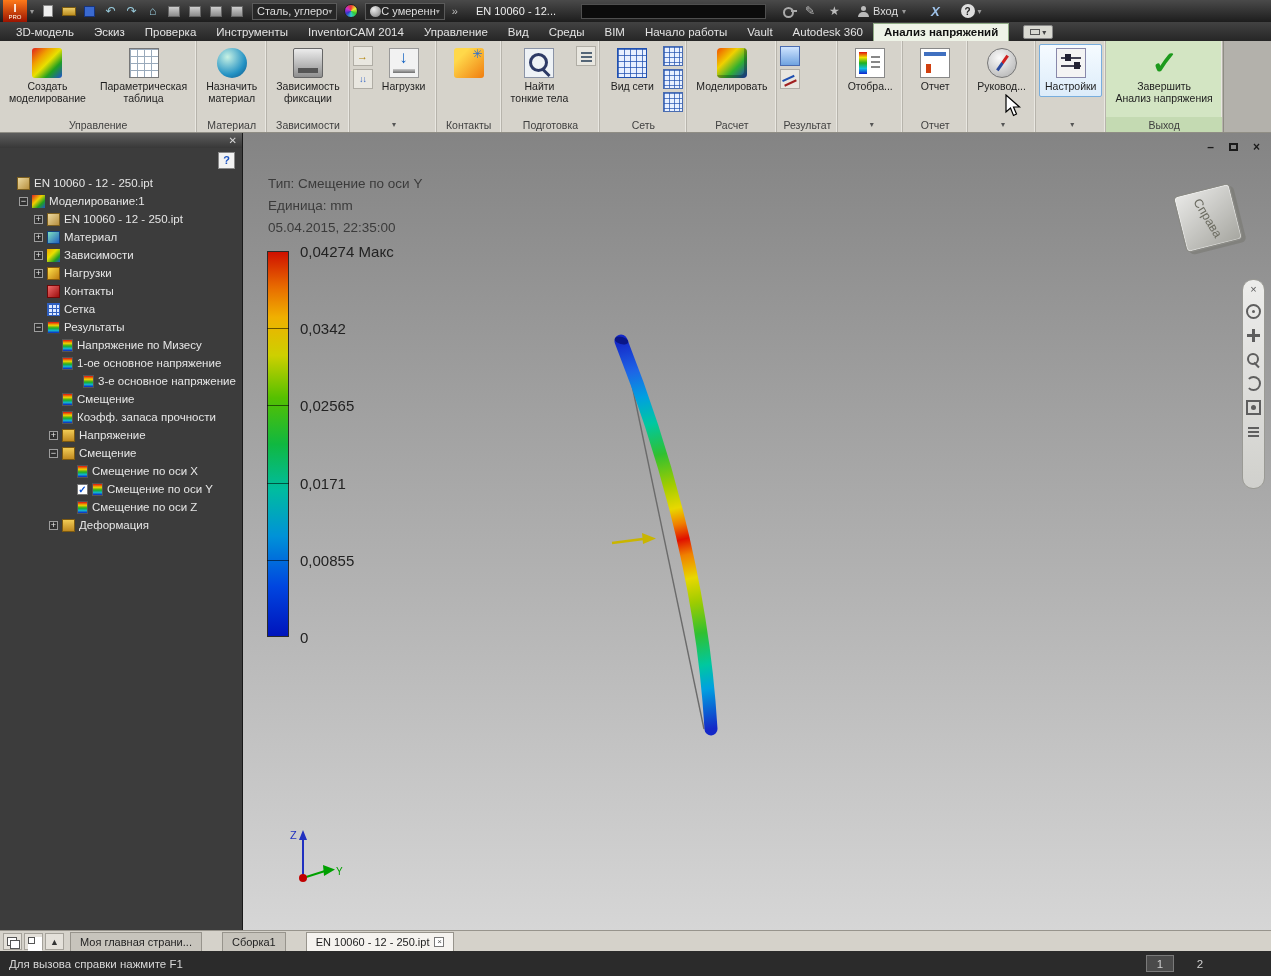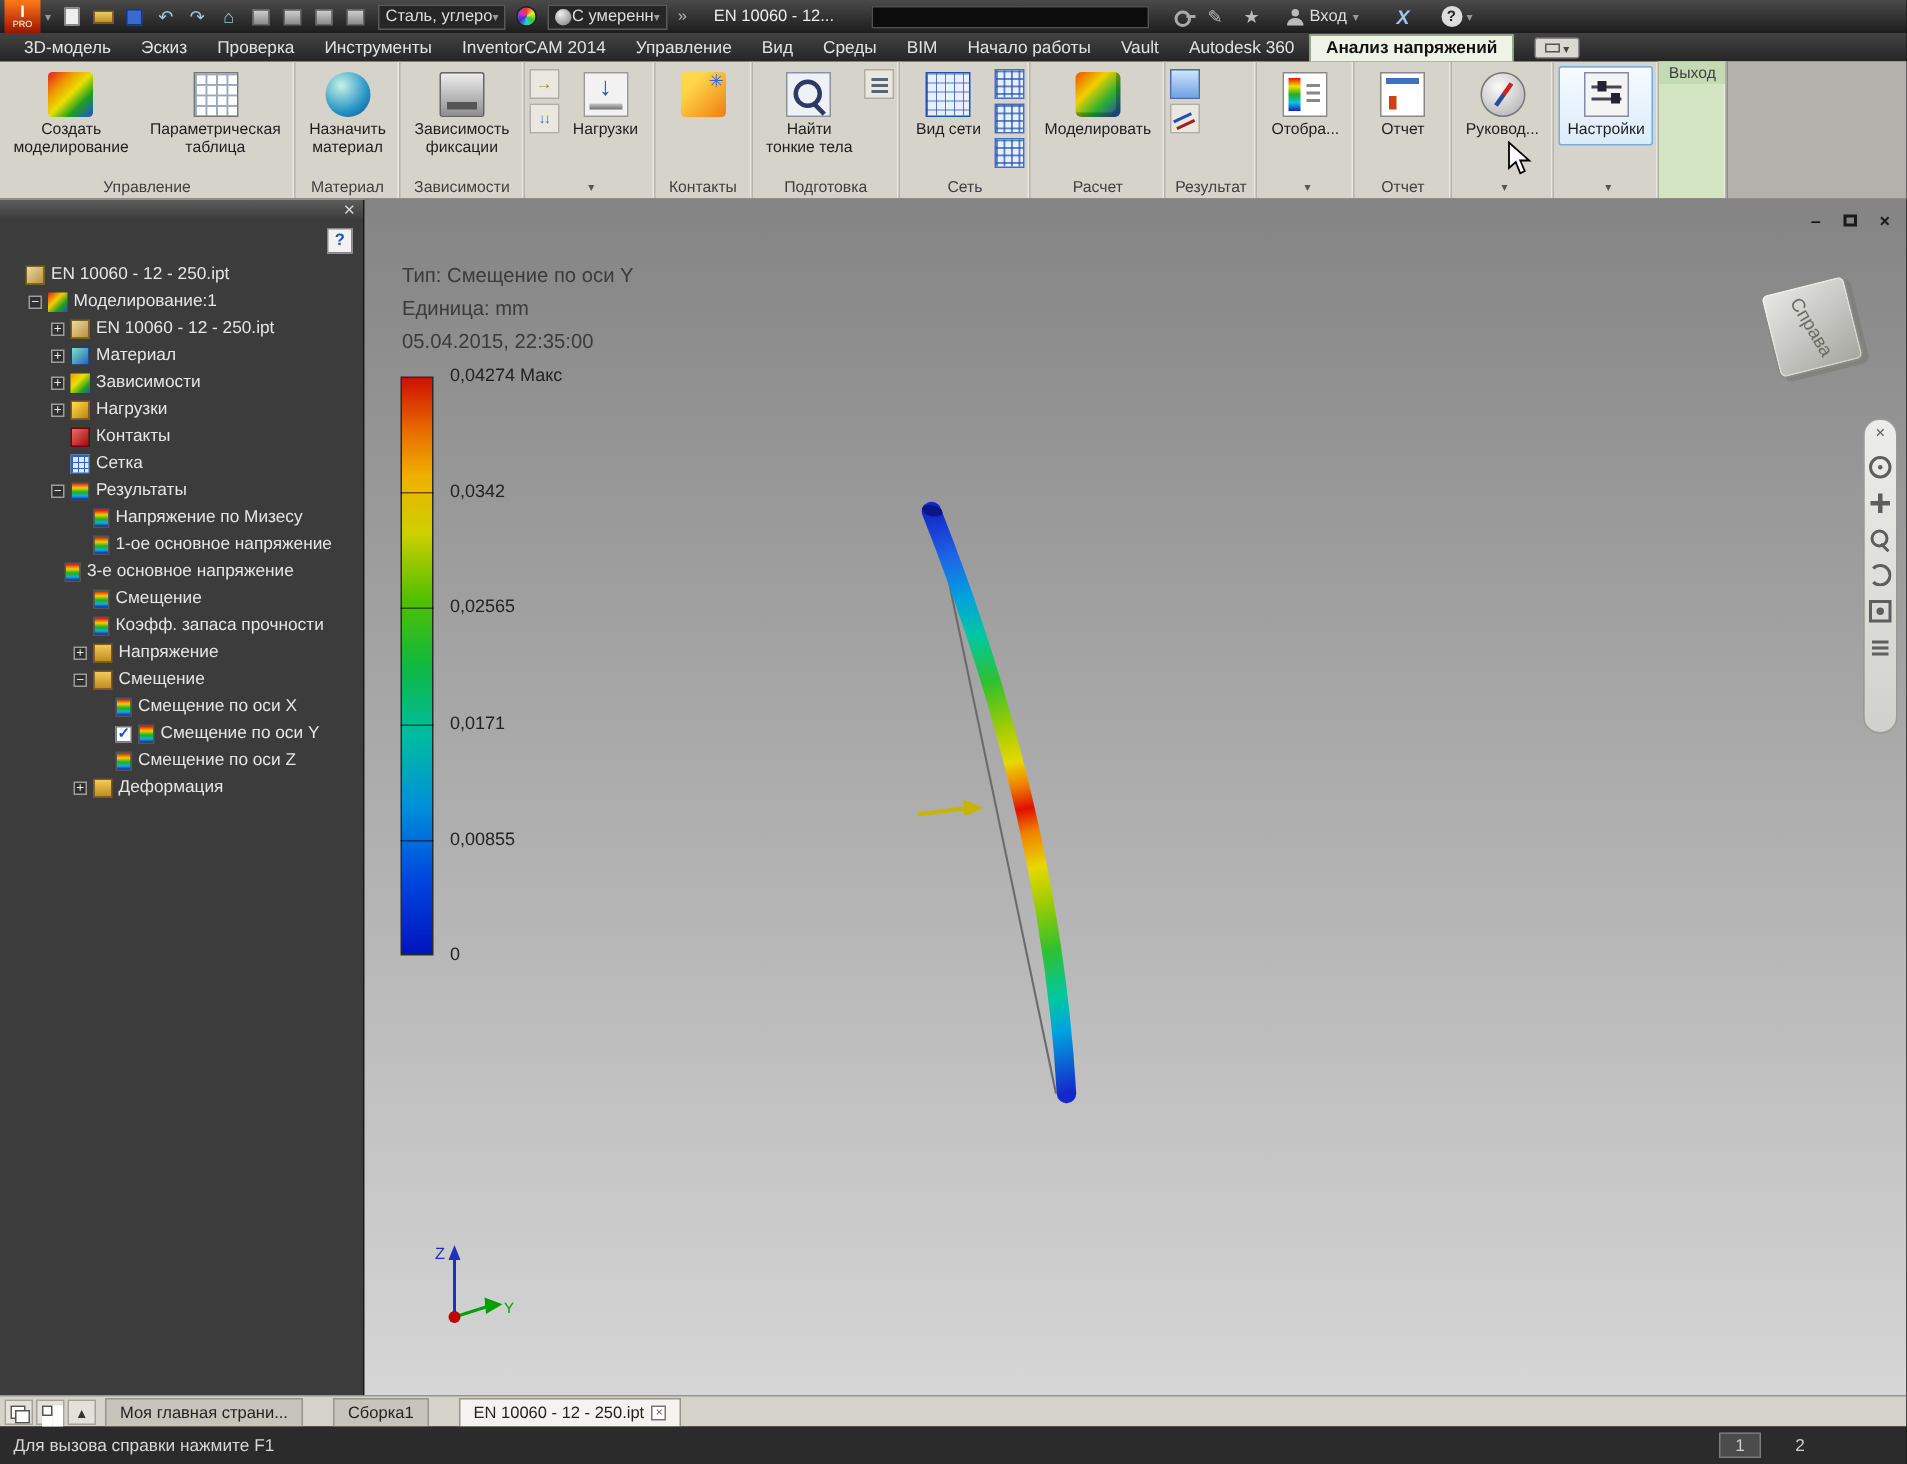--- a/index.html
+++ b/index.html
@@ -120,21 +120,21 @@
 
 
 #viewport{flex:1;position:relative;background:linear-gradient(#848484,#d6d6d6);overflow:hidden;}
 #vp-winctrl{position:absolute;right:6px;top:7px;display:flex;gap:6px;}
 .wc{width:17px;height:13px;display:flex;align-items:center;justify-content:center;color:#1a1a1a;font-size:12px;font-weight:bold;}
 .wc .box{width:9px;height:8px;border:2px solid #1a1a1a;}
 #vp-info{position:absolute;left:25px;top:40px;color:#3b3b3b;font-size:13.5px;line-height:22px;}
 #legend{position:absolute;left:24px;top:118px;}
 #legend-bar{width:22px;height:386px;border:1px solid #2a2a2a;background:linear-gradient(#cf1000,#e86a00 9%,#f0b000 17%,#cdd000 27%,#55c000 38%,#10b840 50%,#00bca0 62%,#0092d8 74%,#0046e0 87%,#0014bc 100%);}
 .lg-tick{position:absolute;left:0;width:22px;height:1px;background:rgba(0,0,0,.55);}
-.lg-label{position:absolute;left:33px;color:#222;font-size:12px;white-space:nowrap;}
+.lg-label{position:absolute;left:33px;color:#222;font-size:15px;white-space:nowrap;}
 #vp-svg{position:absolute;left:0;top:0;}
 #viewcube{position:absolute;left:936px;top:56px;width:58px;height:58px;transform:rotate(-14deg);background:linear-gradient(150deg,#e8e8e6,#a6a6a0);border:1px solid #8a8a84;border-radius:5px;box-shadow:3px 3px 0 rgba(118,118,112,.55),inset 0 0 0 1px rgba(255,255,255,.45);display:flex;align-items:center;justify-content:center;}
 #viewcube-label{transform:rotate(73deg);color:#6b6b60;font-size:12.5px;white-space:nowrap;}
 #navbar{position:absolute;left:999px;top:146px;width:23px;height:210px;background:linear-gradient(#f4f4f2,#d4d4d0);border:1px solid #9a9a94;border-radius:11px;display:flex;flex-direction:column;align-items:center;padding:4px 0;gap:9px;opacity:.93;}
 .nvi{width:15px;height:15px;position:relative;flex:none;}
 .nv-close{height:11px;color:#555;font-size:11px;line-height:10px;text-align:center;}
 .nv-wheel{border:2px solid #5a5a5a;border-radius:50%;}
 .nv-wheel::after{content:"";position:absolute;left:4px;top:4px;width:3px;height:3px;border-radius:50%;background:#5a5a5a;}
 .nv-pan::before{content:"";position:absolute;left:6px;top:1px;width:3px;height:13px;background:#5a5a5a;}
 .nv-pan::after{content:"";position:absolute;left:1px;top:6px;width:13px;height:3px;background:#5a5a5a;}
@@ -414,20 +414,27 @@
               <div class="ic i-settings"></div>
               <span class="blabel">Настройки</span>
             </div>
           </div>
           <div class="panel-label">
             <span></span>
             <span class="pcaret">▾</span>
           </div>
         </div>
         <div class="panel green">
+          <div class="panel-body">
+            <div class="bigbtn">
+              <div class="ic i-finish"></div>
+              <span class="blabel">Завершить
+Анализ напряжения</span>
+            </div>
+          </div>
           <div class="panel-label">
             <span>Выход</span>
           </div>
         </div>
       </div>
     <div id="ribbon-filler"></div>
   </div>
 
   <div id="main">
 
@@ -487,21 +494,21 @@
           <div class="trow" style="padding-left: 49px;">
             <span class="exp-spacer"></span>
             <span class="ti ti-result"></span>
             <span>Напряжение по Мизесу</span>
           </div>
           <div class="trow" style="padding-left: 49px;">
             <span class="exp-spacer"></span>
             <span class="ti ti-result"></span>
             <span>1-ое основное напряжение</span>
           </div>
-          <div class="trow" style="padding-left: 30px;">
+          <div class="trow" style="padding-left: 70px;">
             <span class="exp-spacer"></span>
             <span class="ti ti-result"></span>
             <span>3-е основное напряжение</span>
           </div>
           <div class="trow" style="padding-left: 49px;">
             <span class="exp-spacer"></span>
             <span class="ti ti-result"></span>
             <span>Смещение</span>
           </div>
           <div class="trow" style="padding-left: 49px;">

